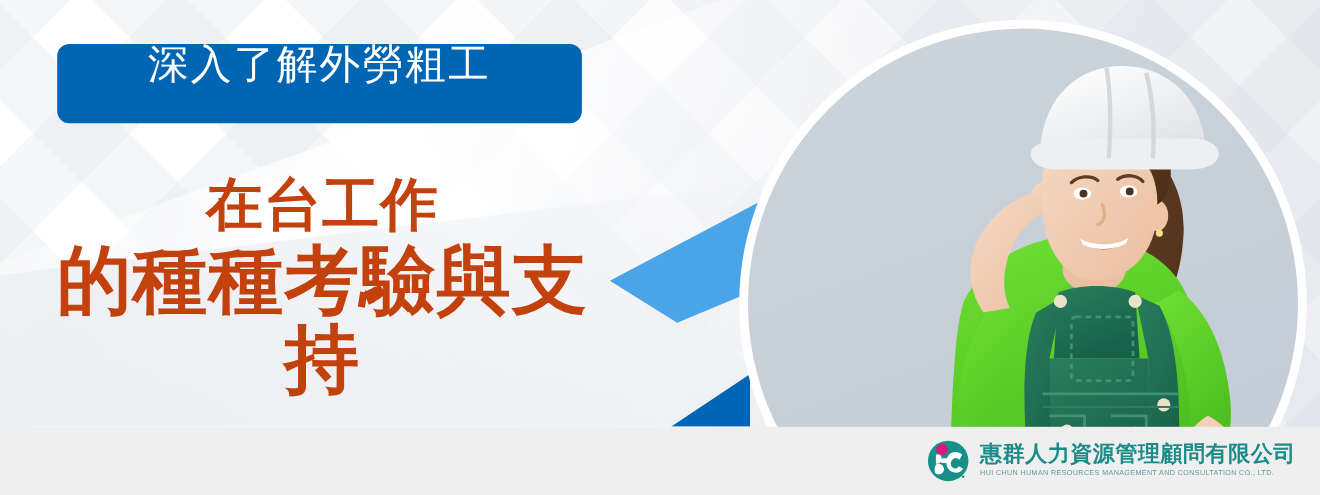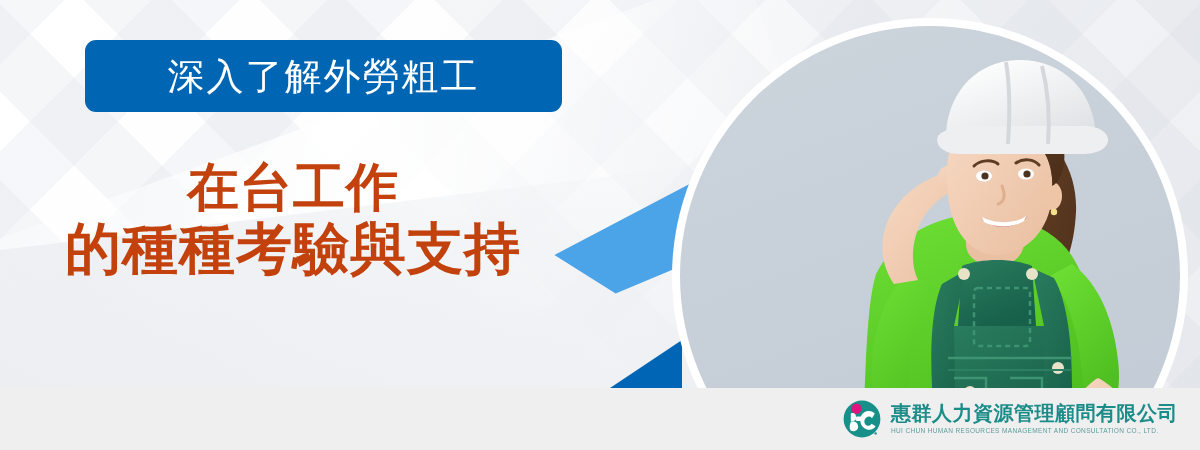--- a/index.html
+++ b/index.html
@@ -91,23 +91,22 @@
   .person { position: absolute; left: 0; top: 0; width: 500px; height: 500px; }
 
   
   .badge {
     position: absolute;
     left: 52px; top: 40px;
     width: 477px; height: 72px;
     background: #0066B3;
     border-radius: 11px;
     display: flex;
-    align-items: center;
+    align-items: flex-start;
     justify-content: center;
-    margin-left: 33px;
   }
   .badge-text {
     color: #ffffff;
     font-size: 37px;
     letter-spacing: 2px;
     line-height: 1;
     white-space: nowrap;
     font-weight: 400;
   }
 
@@ -115,21 +114,21 @@
     position: absolute;
     left: 28px; top: 160px;
     width: 530px;
     text-align: center;
     color: #c2410c;
     font-weight: bold;
     line-height: 1.06;
     letter-spacing: 1px;
   }
   .headline .l1 { display: block; font-size: 52px; }
-  .headline .l2 { display: block; font-size: 56px; margin-top: 4px; }
+  .headline .l2 { display: block; font-size: 68px; margin-top: 4px; }
 
   
   .footer {
     position: absolute;
     left: 0; bottom: 0;
     width: 1200px; height: 62px;
     background: #EFEFF0;
   }
   .logo-wrap {
     position: absolute;

